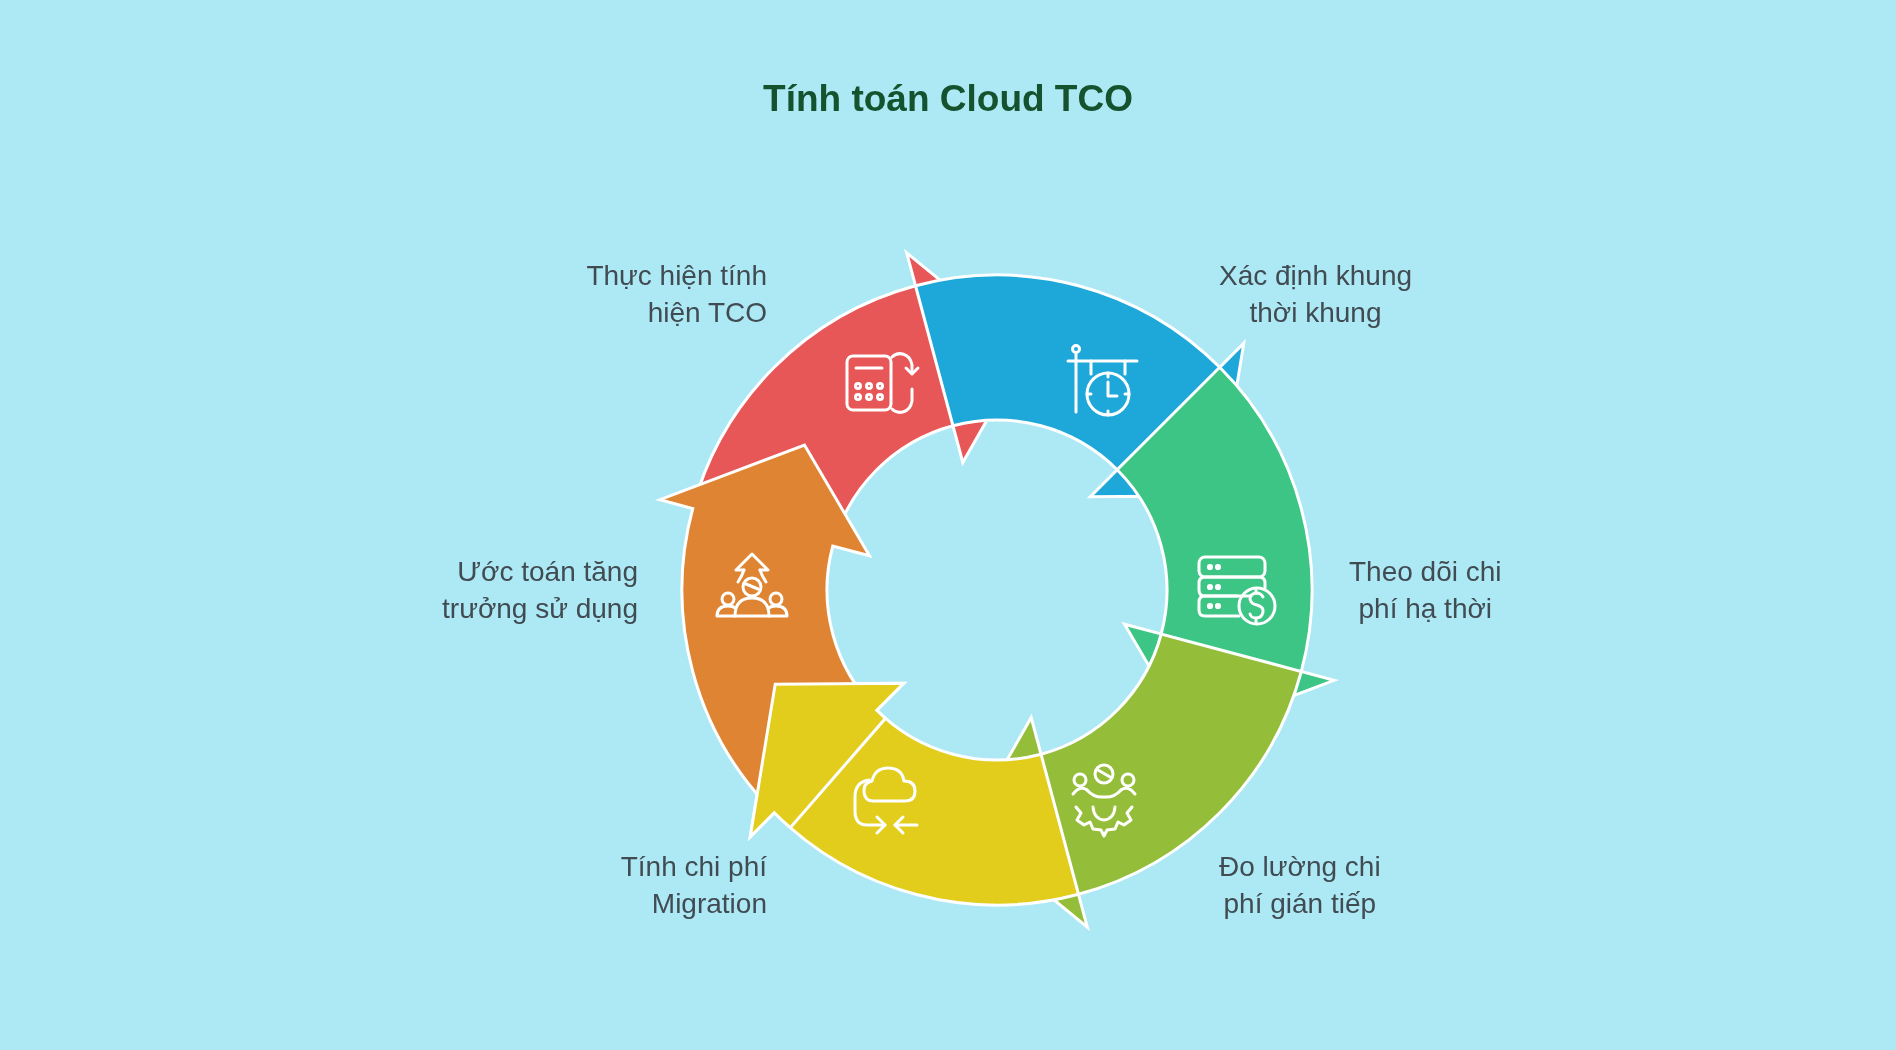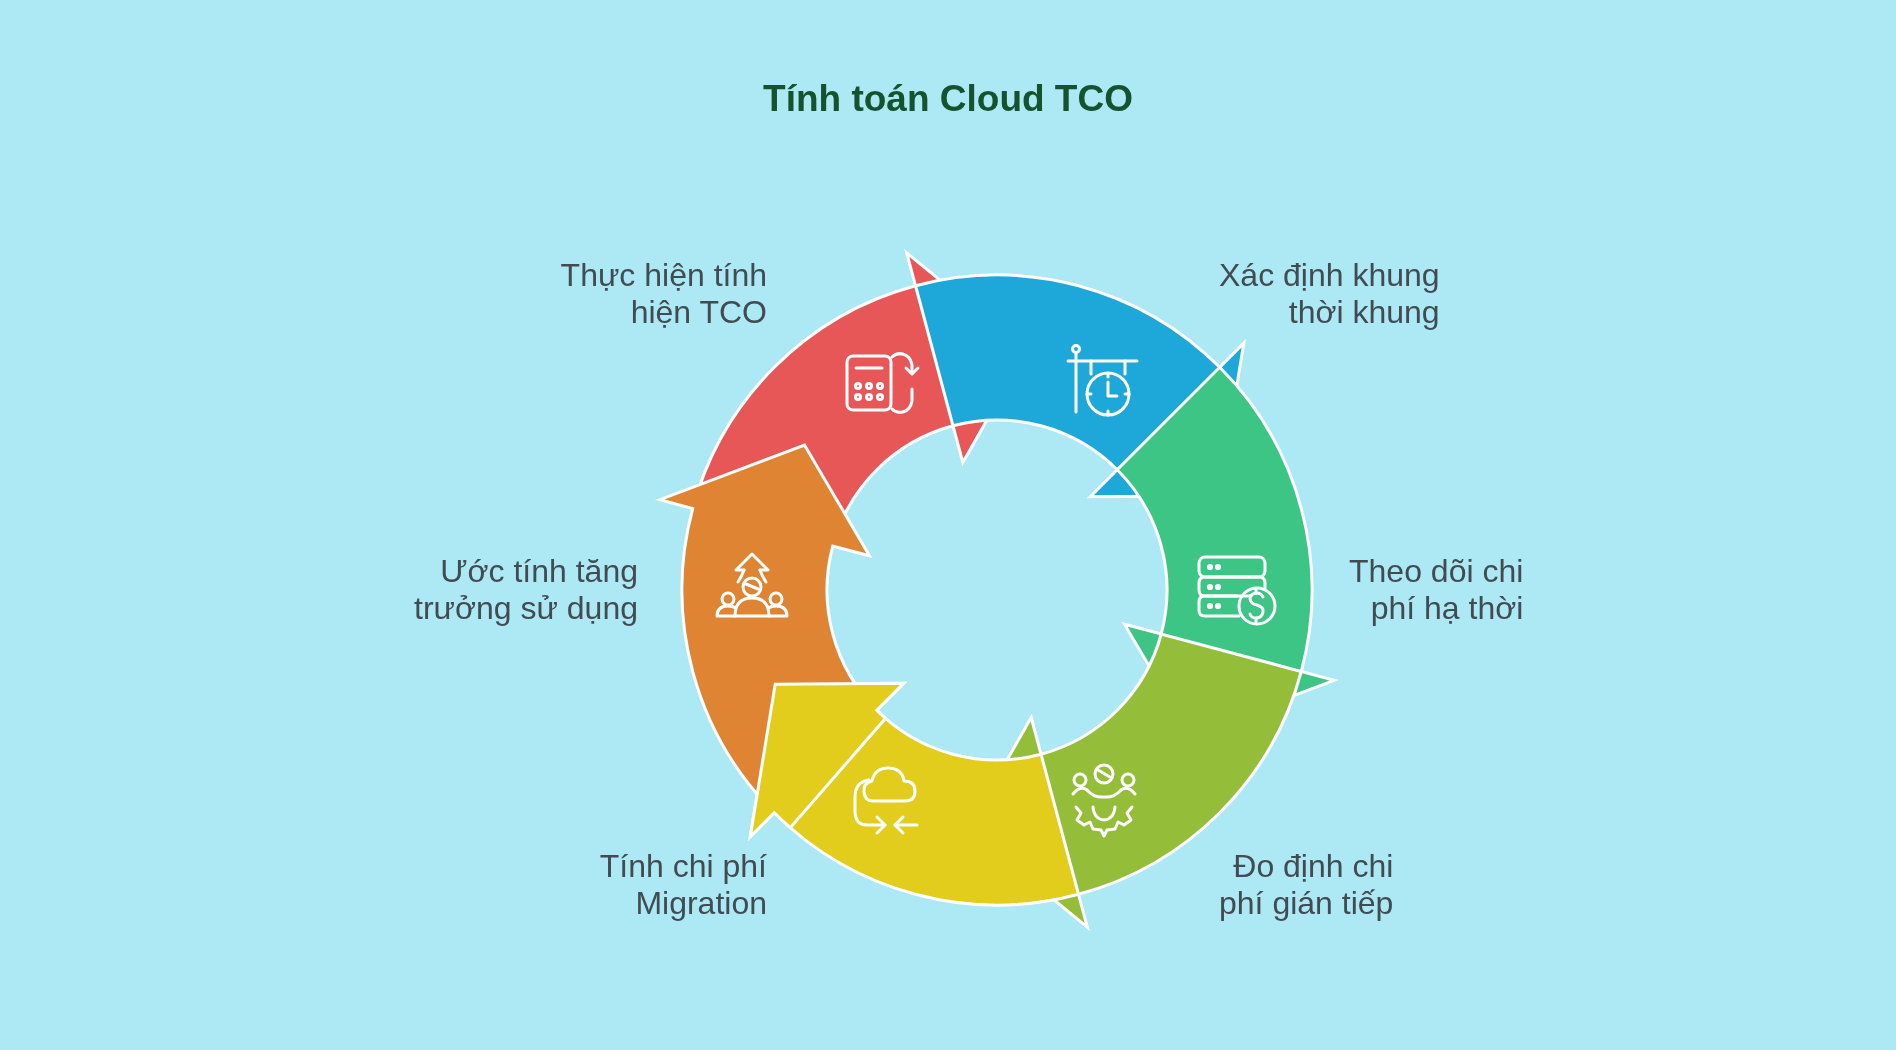--- a/index.html
+++ b/index.html
@@ -9,25 +9,25 @@
     font-family: "Liberation Sans", "DejaVu Sans", sans-serif;
     position: relative;
   }
   .title {
     position: absolute; left: 0; width: 1896px; top: 78px;
     text-align: center; font-weight: bold; font-size: 37px;
     color: #14532d; letter-spacing: 0px;
   }
   svg.ring { position: absolute; left: 0; top: 0; }
   .label {
-    position: absolute; font-size: 32px; line-height: 37px;
+    position: absolute; font-size: 28px; line-height: 37px;
     color: #414B52; white-space: nowrap;
   }
   .label.right { text-align: right; }
-  .label.left { text-align: right; }
+  .label.left { text-align: center; }
   .label span { display: block; }
   .seg path { stroke: #ffffff; stroke-width: 3; stroke-linejoin: miter; }
   .icon * { fill: none; stroke: #ffffff; stroke-width: 3; stroke-linecap: round; stroke-linejoin: round; }
 </style>
 </head>
 <body>
 
 <div class="title">Tính toán Cloud TCO</div>
 
 <svg class="ring" width="1896" height="1050" viewBox="0 0 1896 1050">
@@ -125,23 +125,23 @@
 </div>
 <div class="label left" style="left:1219px; top:257px;">
   <span>Xác định khung</span>
   <span>thời khung</span>
 </div>
 <div class="label left" style="left:1349px; top:553px;">
   <span>Theo dõi chi</span>
   <span>phí hạ thời</span>
 </div>
 <div class="label left" style="left:1219px; top:848px;">
-  <span>Đo định chi</span>
+  <span>Đo lường chi</span>
   <span>phí gián tiếp</span>
 </div>
 <div class="label right" style="right:1129px; top:848px;">
   <span>Tính chi phí</span>
   <span>Migration</span>
 </div>
 <div class="label right" style="right:1258px; top:553px;">
-  <span>Ước tính tăng</span>
+  <span>Ước toán tăng</span>
   <span>trưởng sử dụng</span>
 </div>
 
 </body></html>

